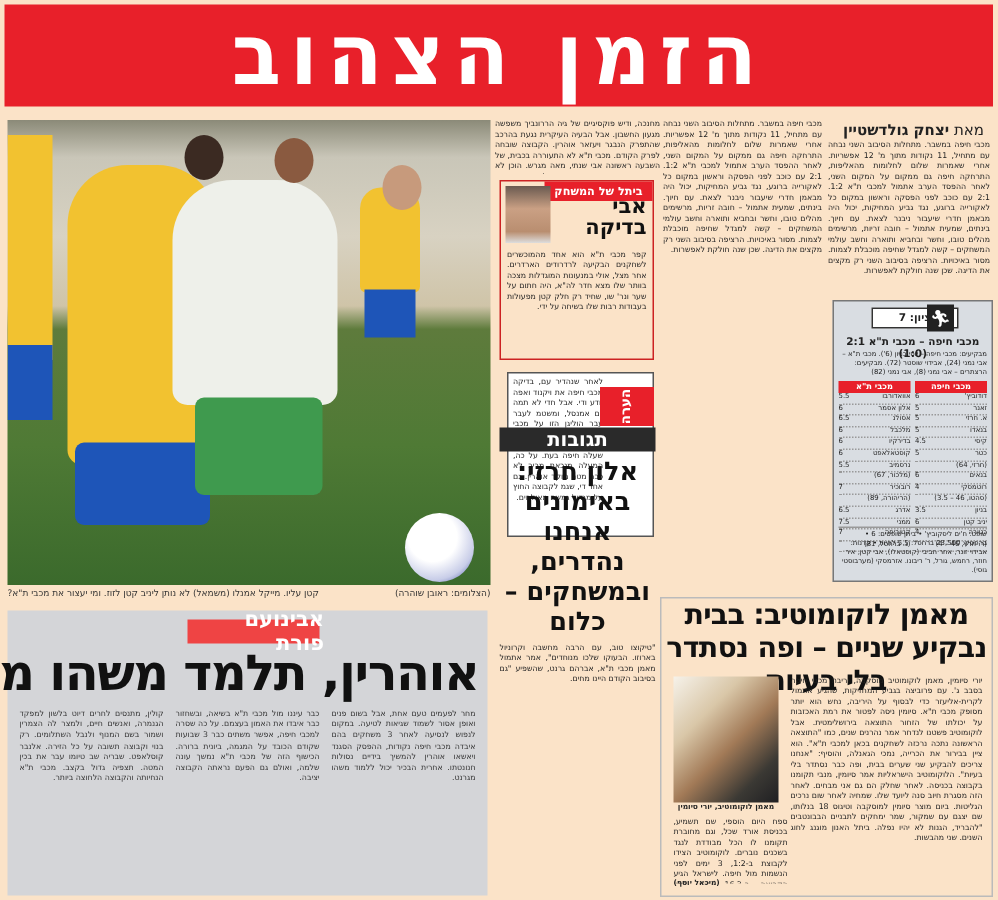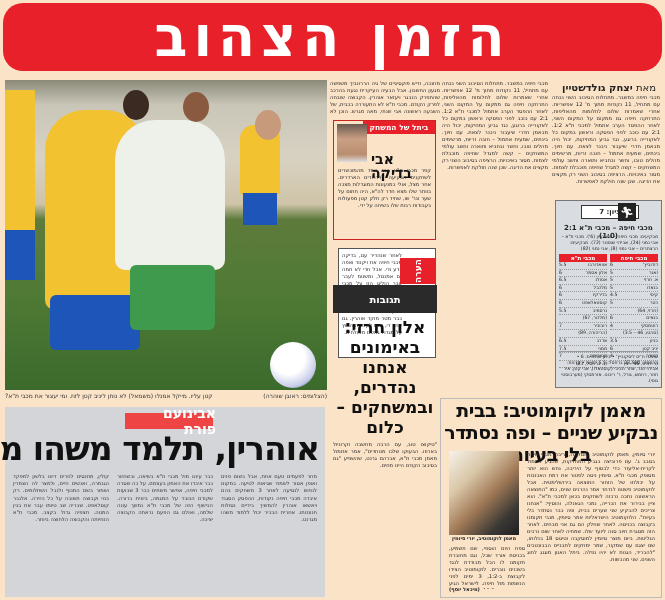--- a/index.html
+++ b/index.html
@@ -7,21 +7,21 @@
   body {
     background: #fbe3c8;
     font-family: "DejaVu Sans", sans-serif;
     position: relative;
     direction: rtl;
     color: #222;
   }
   .masthead {
     position: absolute; left: 3px; top: 3px; width: 659px; height: 68px;
     background: #e8202a;
-    display: flex; align-items: center; justify-content: center; border-radius: 20px;
+    display: flex; align-items: center; justify-content: center;
   }
   .masthead span {
     color: #fff; font-family: "DejaVu Sans", sans-serif; font-weight: bold;
     font-size: 54px; letter-spacing: 6px; line-height: 1;
     transform: scaleY(1.05);
   }
   .photo {
     position: absolute; left: 5px; top: 80px; width: 322px; height: 310px;
     background: linear-gradient(#8b8a78 0%, #c9c6b8 8%, #d8d2c2 25%, #cfc4a8 40%, #5e7b3c 45%, #4f7a35 70%, #3b6a2c 100%);
     overflow: hidden;
@@ -80,39 +80,39 @@
   .mvp .mvp-label {
     position: absolute; top: 0; right: 0; width: 72px; height: 13px;
     background: #e8202a; color: #fff; font-size: 7.5px; font-weight: bold;
     display: flex; align-items: center; justify-content: center;
   }
   .mvp .portrait {
     position: absolute; top: 3px; left: 3px; width: 30px; height: 38px;
     background: linear-gradient(#6a5a50, #caa084 40%, #b98e70 80%, #ddd);
   }
   .mvp .name {
-    position: absolute; top: 31px; right: 4px; width: 60px; font-weight: bold;
-    font-size: 14px; line-height: 14px; text-align: left; color: #111;
+    position: absolute; top: 10px; right: 4px; width: 60px; font-weight: bold;
+    font-size: 14px; line-height: 14px; text-align: right; color: #111;
   }
   .mvp .desc { position: absolute; top: 46px; left: 4px; right: 4px; font-size: 5.2px; line-height: 7px; text-align: justify; height: 56px; overflow: hidden; }
   .note {
     position: absolute; top: 168px; left: 8px; width: 98px; height: 110px;
     border: 1px solid #555; background: #fff; padding: 3px;
   }
   .note .note-badge {
     position: absolute; top: 4px; right: 4px; width: 26px; height: 36px;
     background: #e8202a; color: #fff; font-weight: bold; font-size: 9px;
     display: flex; align-items: center; justify-content: center; transform: rotate(-90deg);
   }
   .note .note-text { font-size: 5.2px; line-height: 7px; text-align: justify; height: 100px; overflow: hidden; padding-right: 30px; }
 
   .reactions { position: absolute; left: 330px; top: 285px; width: 110px; height: 115px; }
   .reactions .label {
-    background: #2a2a2a; color: #fff; font-weight: bold; font-size: 10px;
-    height: 28px; display: flex; align-items: center; justify-content: center; margin: 0 3px;
+    background: #2a2a2a; color: #fff; font-weight: bold; font-size: 13px;
+    height: 16px; display: flex; align-items: center; justify-content: center; margin: 0 3px;
   }
   .reactions .headline {
     font-weight: bold; font-size: 17px; line-height: 20px; text-align: center; margin-top: 4px; color: #111;
   }
   .reactions .body { font-size: 5.2px; line-height: 7px; text-align: justify; margin-top: 4px; height: 30px; overflow: hidden; padding: 0 3px; }
 
   .main-article { position: absolute; left: 440px; top: 80px; width: 222px; height: 310px; }
   .main-article .author { position: absolute; top: 2px; right: 6px; font-size: 10px; }
   .main-article .author b { font-weight: bold; }
   .main-article .col-right { position: absolute; top: 14px; right: 2px; width: 108px; height: 110px; font-size: 5.2px; line-height: 7px; text-align: justify; overflow: hidden; }

